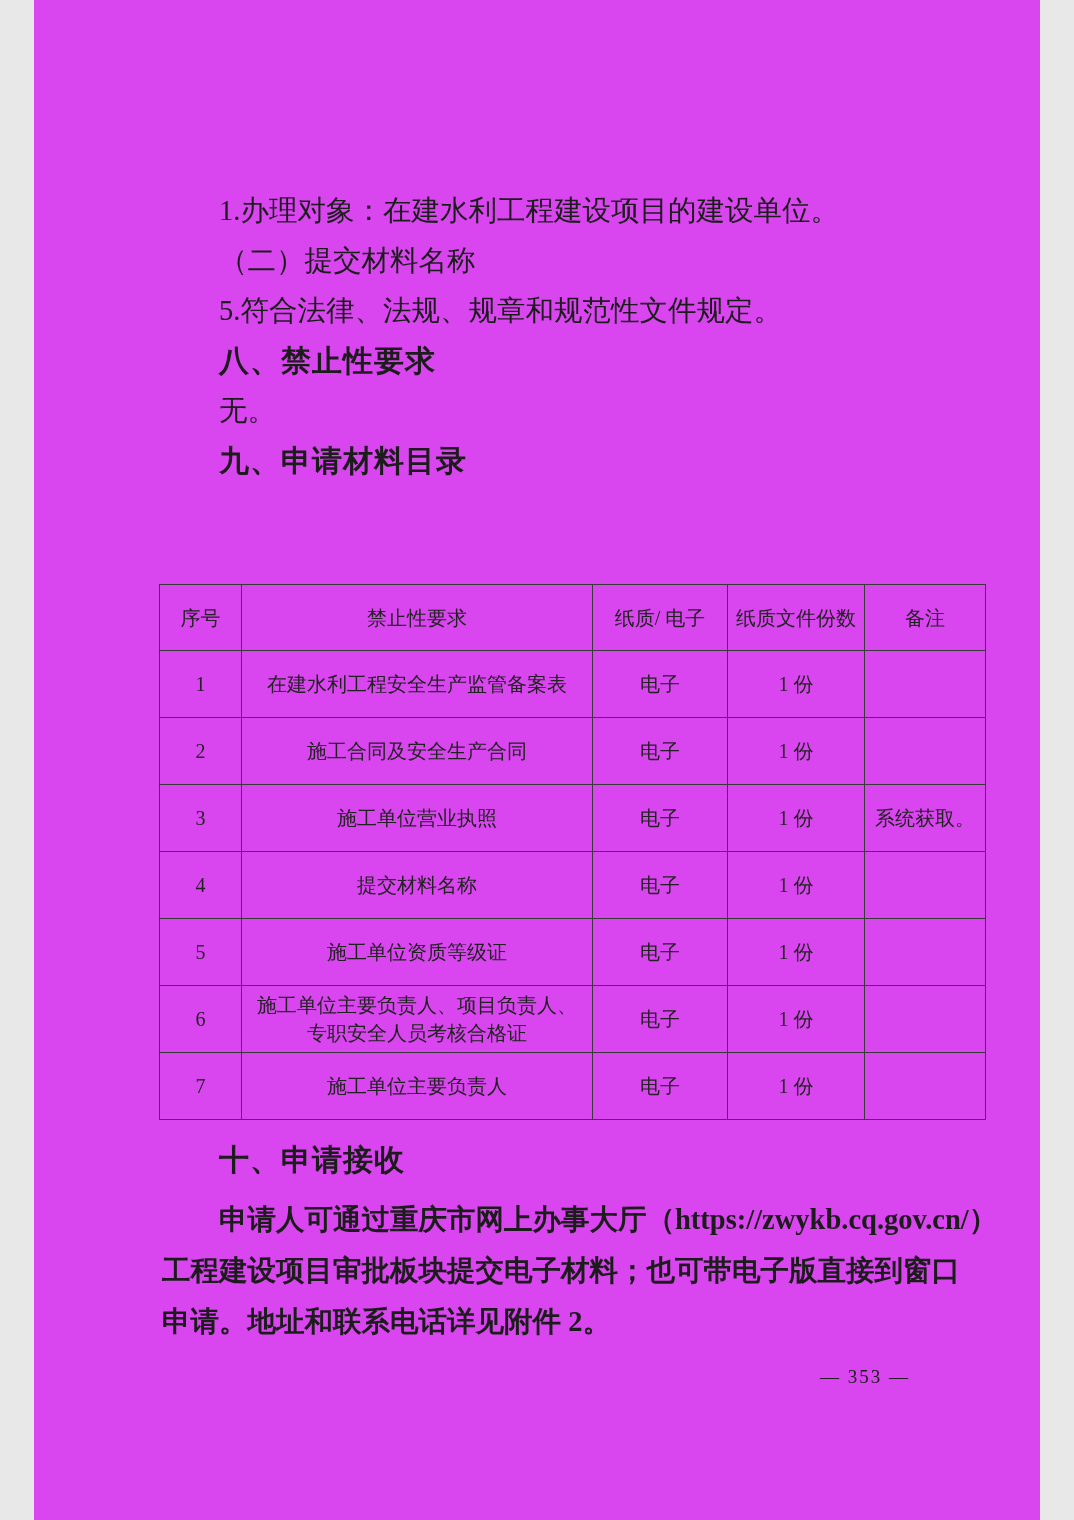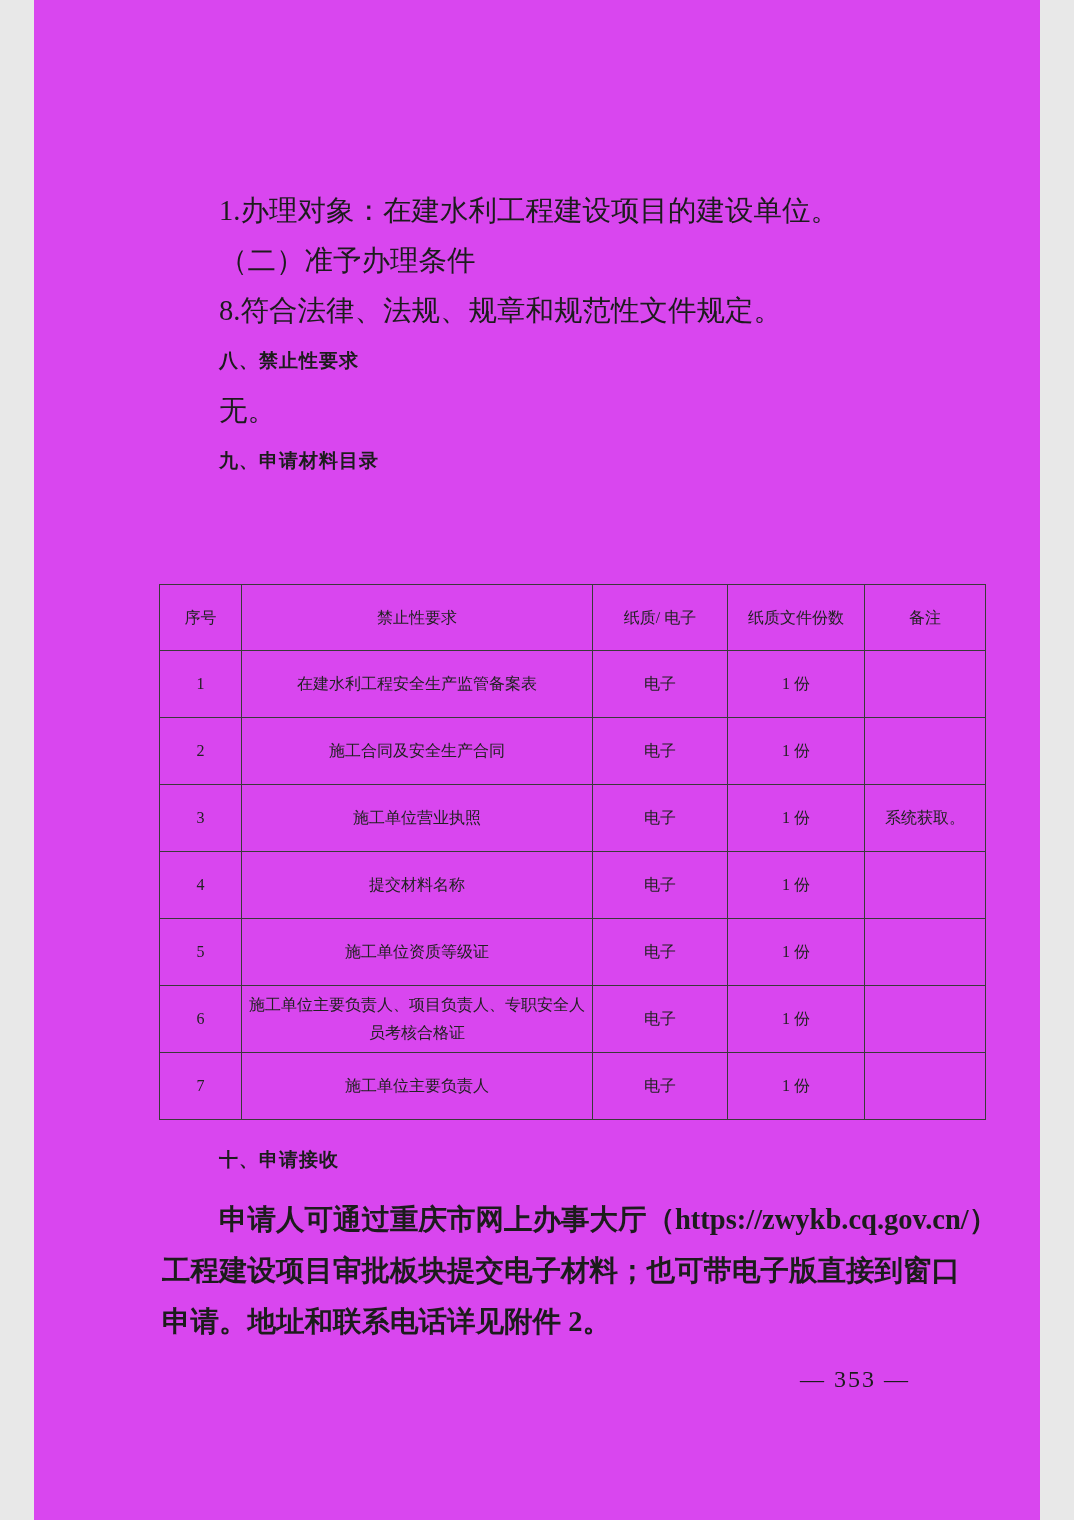--- a/index.html
+++ b/index.html
@@ -24,33 +24,33 @@
   .top-block { top: 186px; }
   .line {
     font-size: 28.5px;
     line-height: 50px;
     white-space: nowrap;
   }
   .indent { padding-left: 57px; }
   .heading {
     font-family: "Liberation Sans", "DejaVu Sans", sans-serif;
     font-weight: bold;
-    font-size: 19px;
+    font-size: 30px;
     line-height: 50px;
     letter-spacing: 1px;
   }
   
   .materials-table {
     position: absolute;
     left: 125px;
     top: 584px;
     width: 826px;
     border-collapse: collapse;
     table-layout: fixed;
-    font-size: 16px;
+    font-size: 20px;
     color: #222;
   }
   .materials-table th, .materials-table td {
     border: 1px solid #3a3a3a;
     text-align: center;
     vertical-align: middle;
     font-weight: normal;
     padding: 2px 6px;
     line-height: 28px;
   }
@@ -63,34 +63,34 @@
   .col-remark { width: 121px; }
   
   .section10 { top: 1135px; }
   .section10 .heading { margin-bottom: 9px; }
   .section10 .line { line-height: 51px; font-weight: bold; }
   
   .page-number {
     position: absolute;
     top: 1366px;
     right: 130px;
-    font-size: 24px;
+    font-size: 19px;
     letter-spacing: 2px;
     color: #1c1c1c;
   }
 </style>
 </head>
 <body>
 
 <div class="page">
 
   <div class="text-block top-block">
     <div class="line indent">1.办理对象：在建水利工程建设项目的建设单位。</div>
-    <div class="line indent">（二）准予办理条件</div>
-    <div class="line indent">8.符合法律、法规、规章和规范性文件规定。</div>
+    <div class="line indent">（二）提交材料名称</div>
+    <div class="line indent">5.符合法律、法规、规章和规范性文件规定。</div>
     <div class="heading indent">八、禁止性要求</div>
     <div class="line indent">无。</div>
     <div class="heading indent">九、申请材料目录</div>
   </div>
 
   <table class="materials-table">
     <colgroup>
       <col class="col-no">
         <col class="col-name">
         <col class="col-medium">

